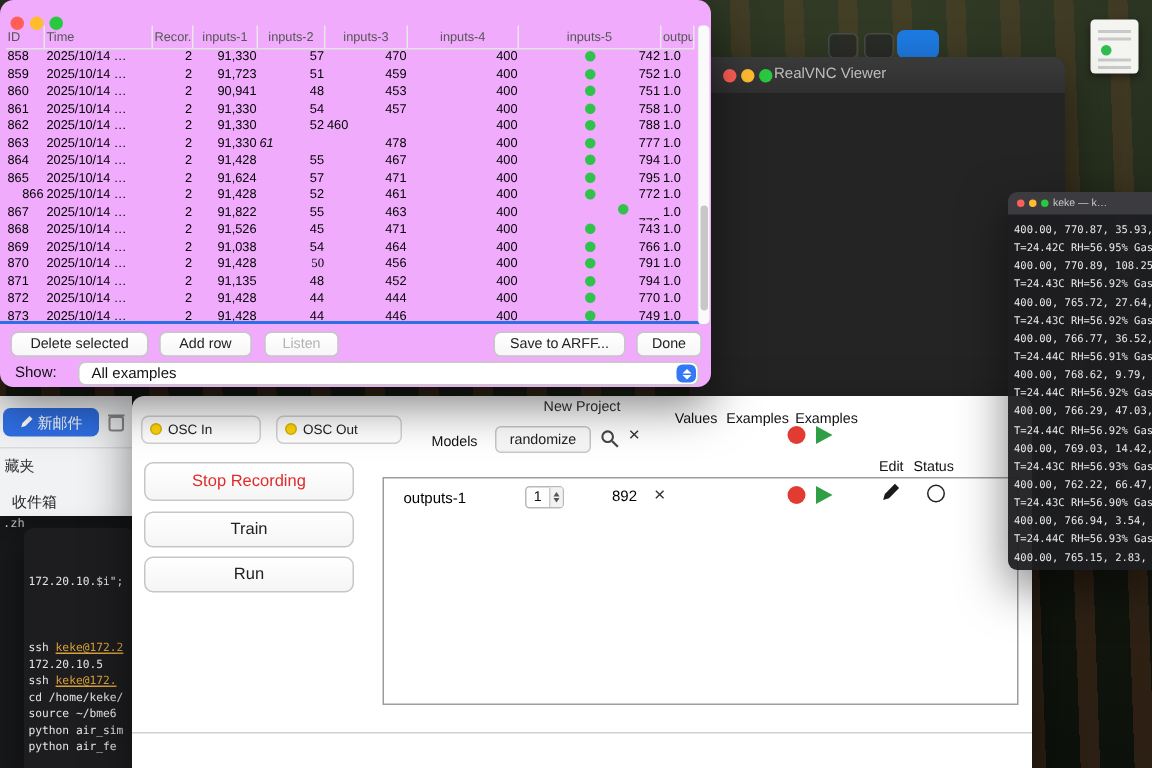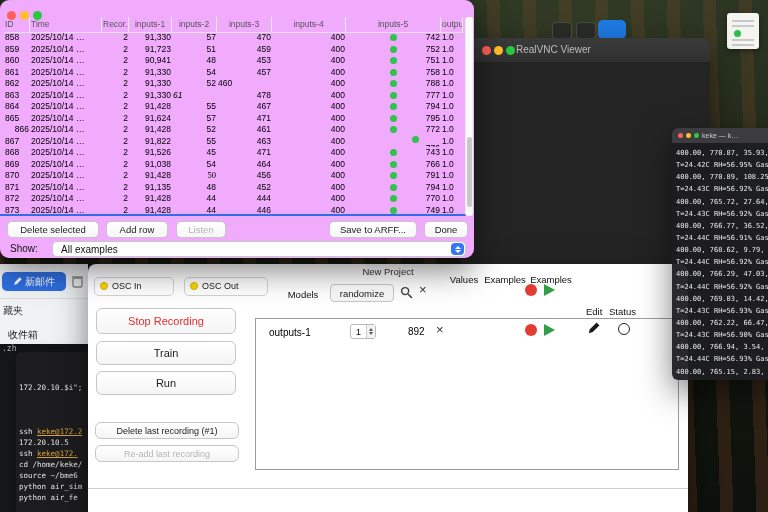--- a/index.html
+++ b/index.html
@@ -164,22 +164,20 @@
   <div class="oscbox" style="left:6px;width:80px;"></div>
   <div class="oscbox" style="left:96px;width:84px;"></div>
   <div class="oscdot" style="left:12px;"></div>
   <div class="osclab" style="left:24px;">OSC In</div>
   <div class="oscdot" style="left:102px;"></div>
   <div class="osclab" style="left:114px;">OSC Out</div>
 
   <div class="wbtn" style="top:44px;height:26px;color:#e02b2b;">Stop Recording</div>
   <div class="wbtn" style="top:77px;height:24px;">Train</div>
   <div class="wbtn" style="top:107px;height:24px;">Run</div>
-  <div class="wbtn" style="top:158px;height:17px;width:144px;left:7px;font-size:9px;">Delete last recording (#1)</div>
-  <div class="wbtn" style="top:181px;height:17px;width:144px;left:7px;font-size:9px;color:#b5b5b5;">Re-add last recording</div>
 
   <div class="whead" style="left:215px;top:25px;">Models</div>
   <div class="whead" style="left:376px;top:10px;">Values</div>
   <div class="whead" style="left:417px;top:10px;">Examples</div>
   <div class="whead" style="left:463px;top:10px;">Examples</div>
   <div class="wheadL" style="left:498px;top:42px;">Edit</div>
   <div class="wheadL" style="left:521px;top:42px;">Status</div>
 
   <div class="randbtn">randomize</div>
   <svg style="position:absolute;left:312px;top:22px;" width="13" height="13" viewBox="0 0 14 14">

